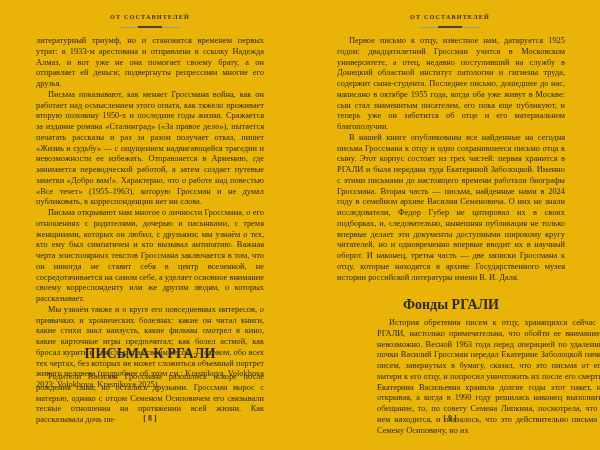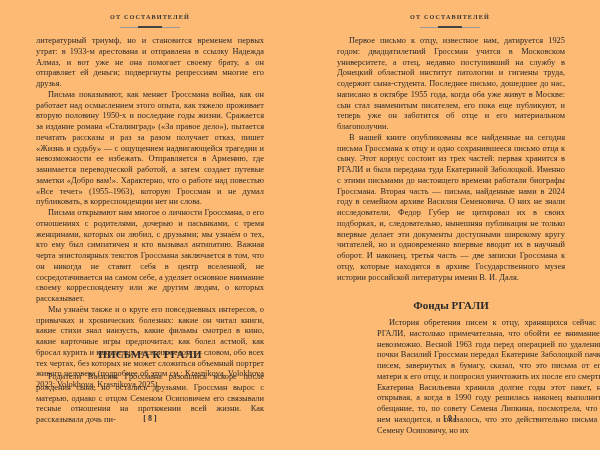--- a/index.html
+++ b/index.html
@@ -1,33 +1,33 @@
 <!DOCTYPE html>
 <html><head>
   <meta charset="utf-8">
   <style>
     html, body { margin:0; padding:0; background:#ffffff; }
     body { width:600px; height:450px; overflow:hidden; position:relative;
            font-family:"Liberation Serif","DejaVu Serif",serif; color:#2a2a2a; }
-    .spread { position:absolute; left:0; top:0; width:600px; height:450px; background:#fdba74; }
+    .spread { position:absolute; left:0; top:0; width:600px; height:450px; background:#eab308; }
     .page { position:absolute; top:0; width:300px; height:450px; }
     .page.left { left:0; }
     .page.right { left:300px; }
     .running-head { position:absolute; top:13px; left:0; width:300px; text-align:center;
                     font-size:6.2px; letter-spacing:1.1px; font-weight:bold; color:#333; }
     .ornament { position:absolute; top:26px; left:120px; width:60px; height:2px; }
     .ornament .line { position:absolute; left:0; top:0.5px; width:60px; height:0.6px; background:#999; }
     .ornament .bar { position:absolute; left:18px; top:0; width:24px; height:2px; background:#444; }
     .text { position:absolute; width:228px; font-size:8.4px; line-height:10.75px;
             text-align:justify; }
     .page.left .text { left:36px; }
     .page.right .text { left:37px; }
     .text p { margin:0; text-indent:12px; }
     .text p.noindent { text-indent:0; }
-    .text h2 { margin:0; font-size:11px; font-weight:bold; text-align:center; letter-spacing:0.2px; }
+    .text h2 { margin:0; font-size:14px; font-weight:bold; text-align:center; letter-spacing:0.2px; }
     .folio { position:absolute; left:0; width:300px; text-align:center; font-size:8px; font-weight:bold; color:#333; }
   </style>
 </head>
 <body>
 
 <div class="spread">
 
   <div class="page left">
     <div class="running-head">ОТ СОСТАВИТЕЛЕЙ</div>
     <div class="ornament">

